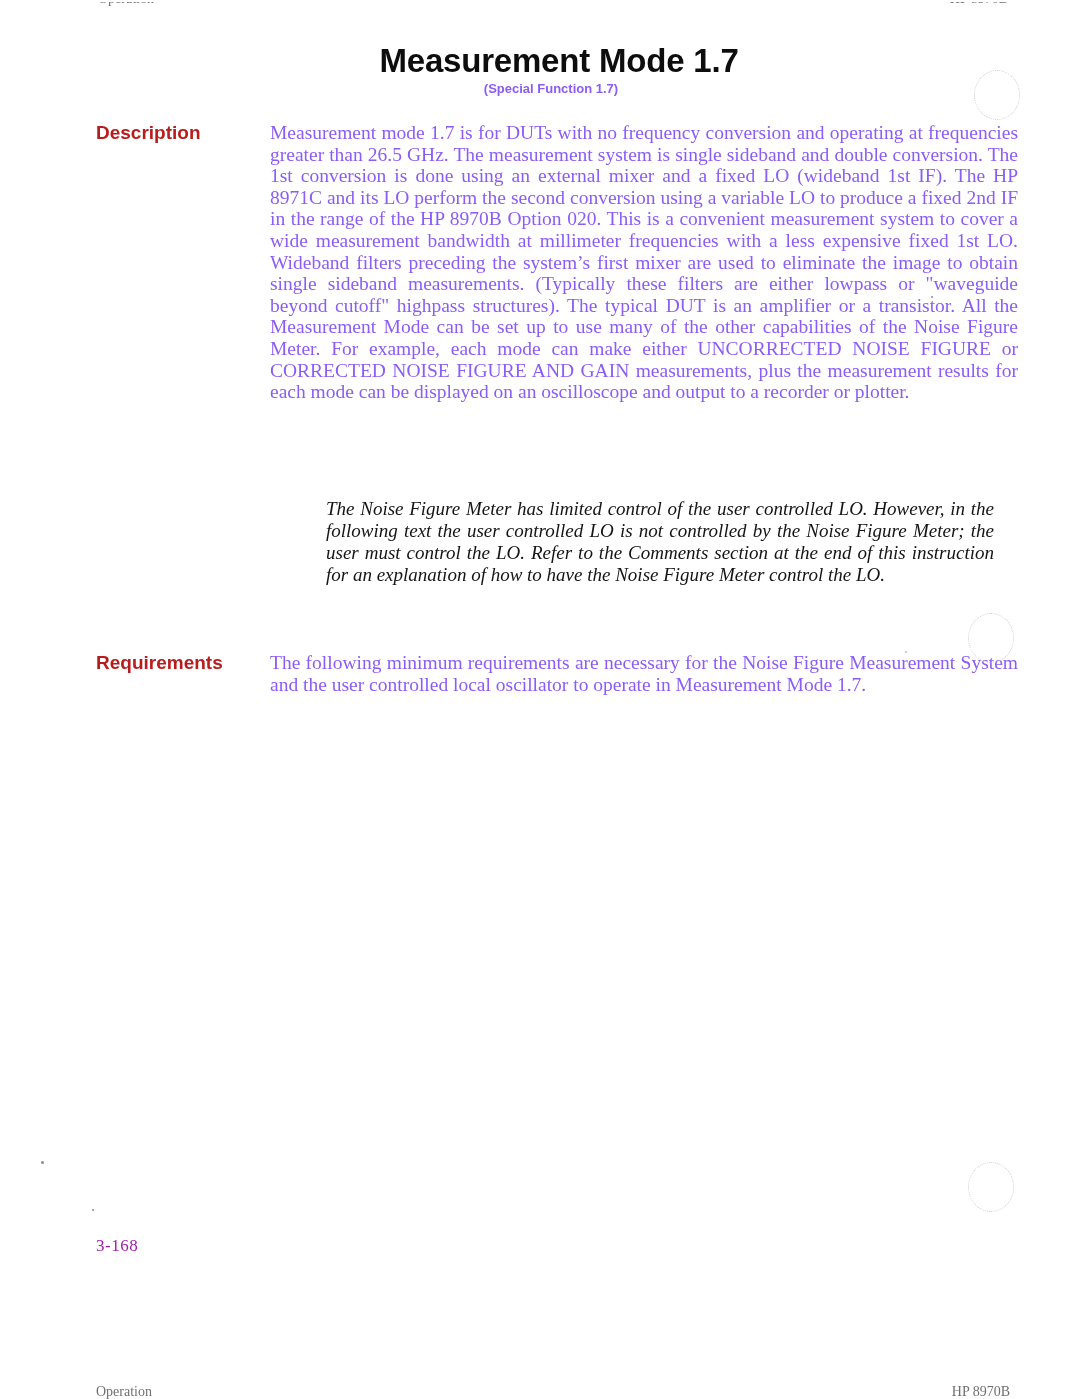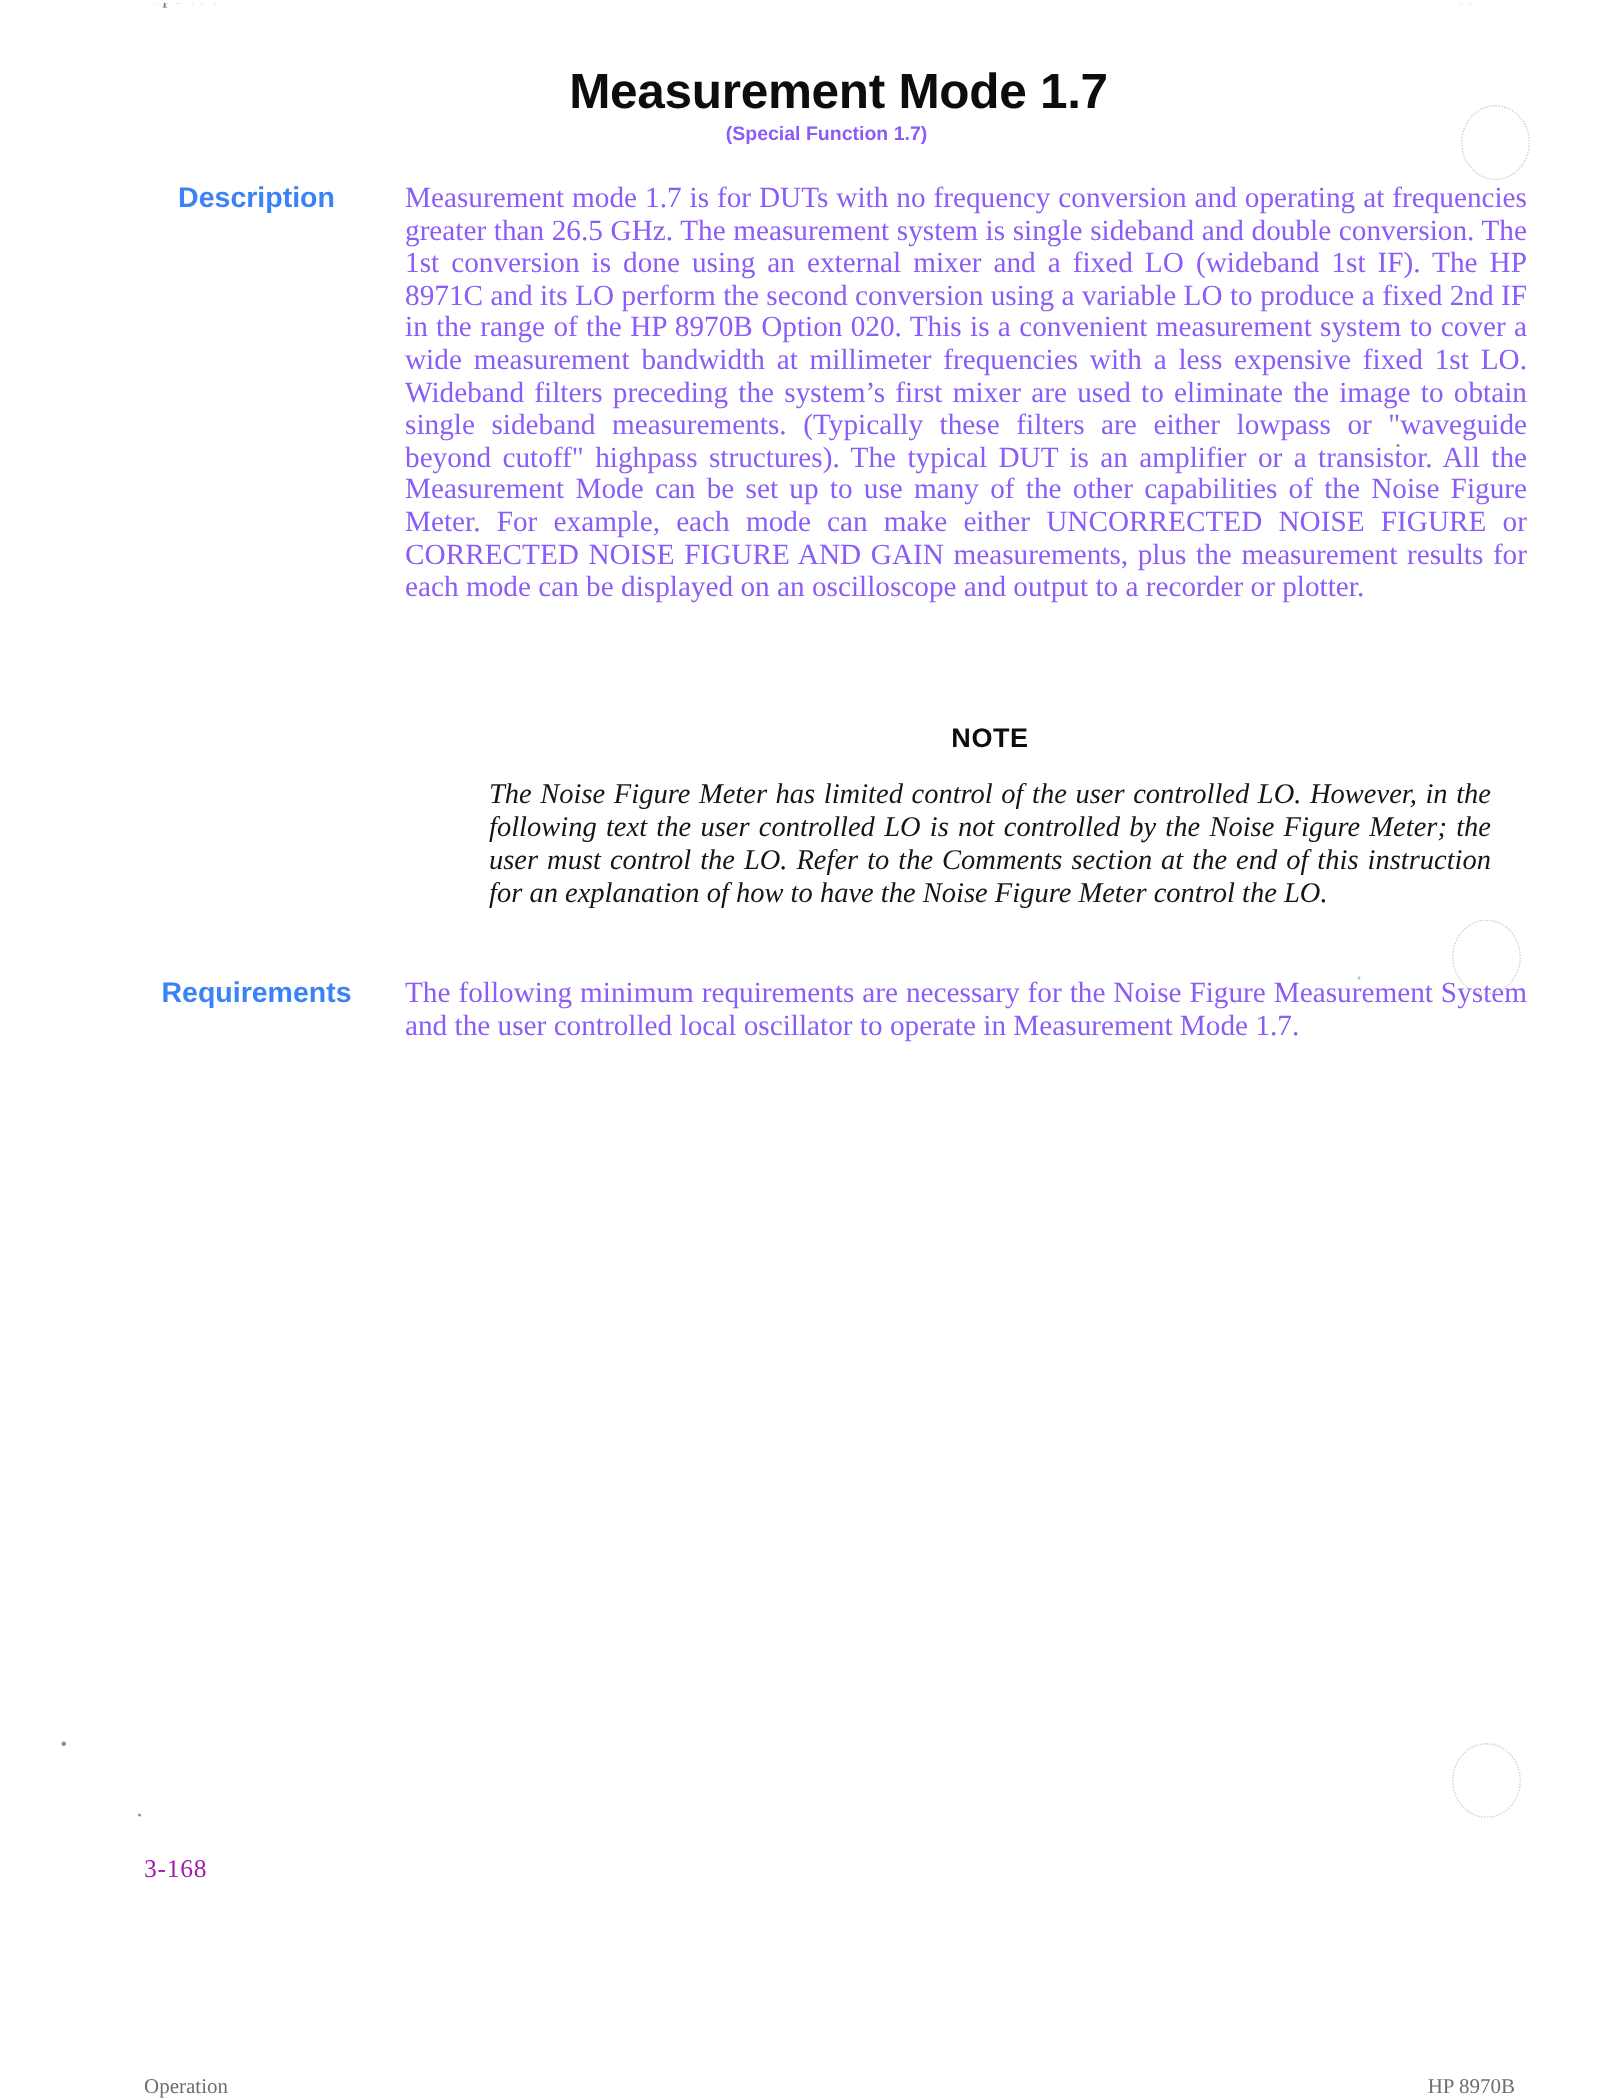--- a/index.html
+++ b/index.html
@@ -87,25 +87,25 @@
   .section {
     position: absolute;
     left: 96px;
     right: 52px;
   }
   .sec-label {
     position: absolute;
     left: 0;
     top: 0;
     width: 150px;
-    text-align: center;
+    text-align: left;
     font-family: "Liberation Sans", "DejaVu Sans", sans-serif;
     font-weight: bold;
     font-size: 19px;
-    color: #3b82f6;
+    color: #b91c1c;
   }
   .sec-body {
     margin-left: 174px;
     font-size: 19.5px;
     line-height: 21.6px;
     text-align: justify;
     text-justify: inter-word;
     color: #8b5cf6;
   }
   .sec-body p { margin: 0; }
@@ -196,21 +196,20 @@
   </div>
 
   <div class="section" id="section-description">
     <div class="sec-label">Description</div>
     <div class="sec-body">
       <p>Measurement mode 1.7 is for DUTs with no frequency conversion and operating at frequencies greater than 26.5 GHz. The measurement system is single sideband and double conversion. The 1st conversion is done using an external mixer and a fixed LO (wideband 1st IF). The HP 8971C and its LO perform the second conversion using a variable LO to produce a fixed 2nd IF in the range of the HP 8970B Option 020. This is a convenient measurement system to cover a wide measurement bandwidth at millimeter frequencies with a less expensive fixed 1st LO. Wideband filters preceding the system’s first mixer are used to eliminate the image to obtain single sideband measurements. (Typically these filters are either lowpass or "waveguide beyond cutoff" highpass structures). The typical DUT is an amplifier or a transistor. All the Measurement Mode can be set up to use many of the other capabilities of the Noise Figure Meter. For example, each mode can make either UNCORRECTED NOISE FIGURE or CORRECTED NOISE FIGURE AND GAIN measurements, plus the measurement results for each mode can be displayed on an oscilloscope and output to a recorder or plotter.</p>
     </div>
   </div>
 
   <div class="note-block">
-    <div class="note-title">NOTE</div>
     <p class="note-text">The Noise Figure Meter has limited control of the user controlled LO. However, in the following text the user controlled LO is not controlled by the Noise Figure Meter; the user must control the LO. Refer to the Comments section at the end of this instruction for an explanation of how to have the Noise Figure Meter control the LO.</p>
   </div>
 
   <div class="section" id="section-requirements">
     <div class="sec-label">Requirements</div>
     <div class="sec-body">
       <p>The following minimum requirements are necessary for the Noise Figure Measurement System and the user controlled local oscillator to operate in Measurement Mode 1.7.</p>
     </div>
   </div>
 

